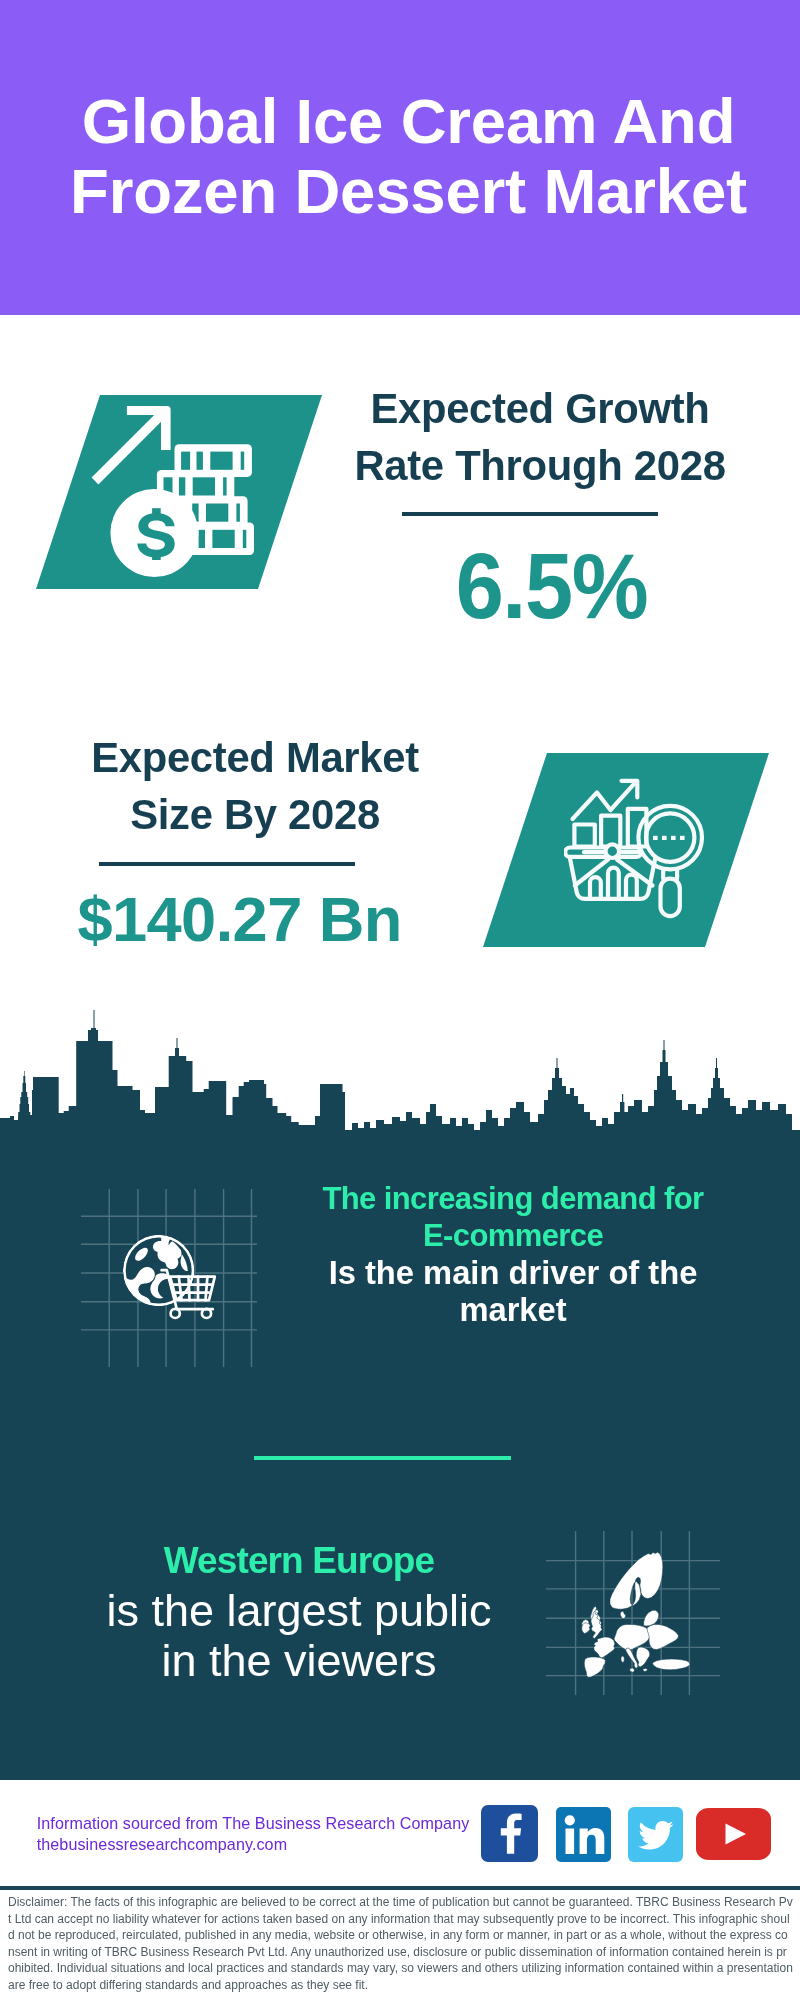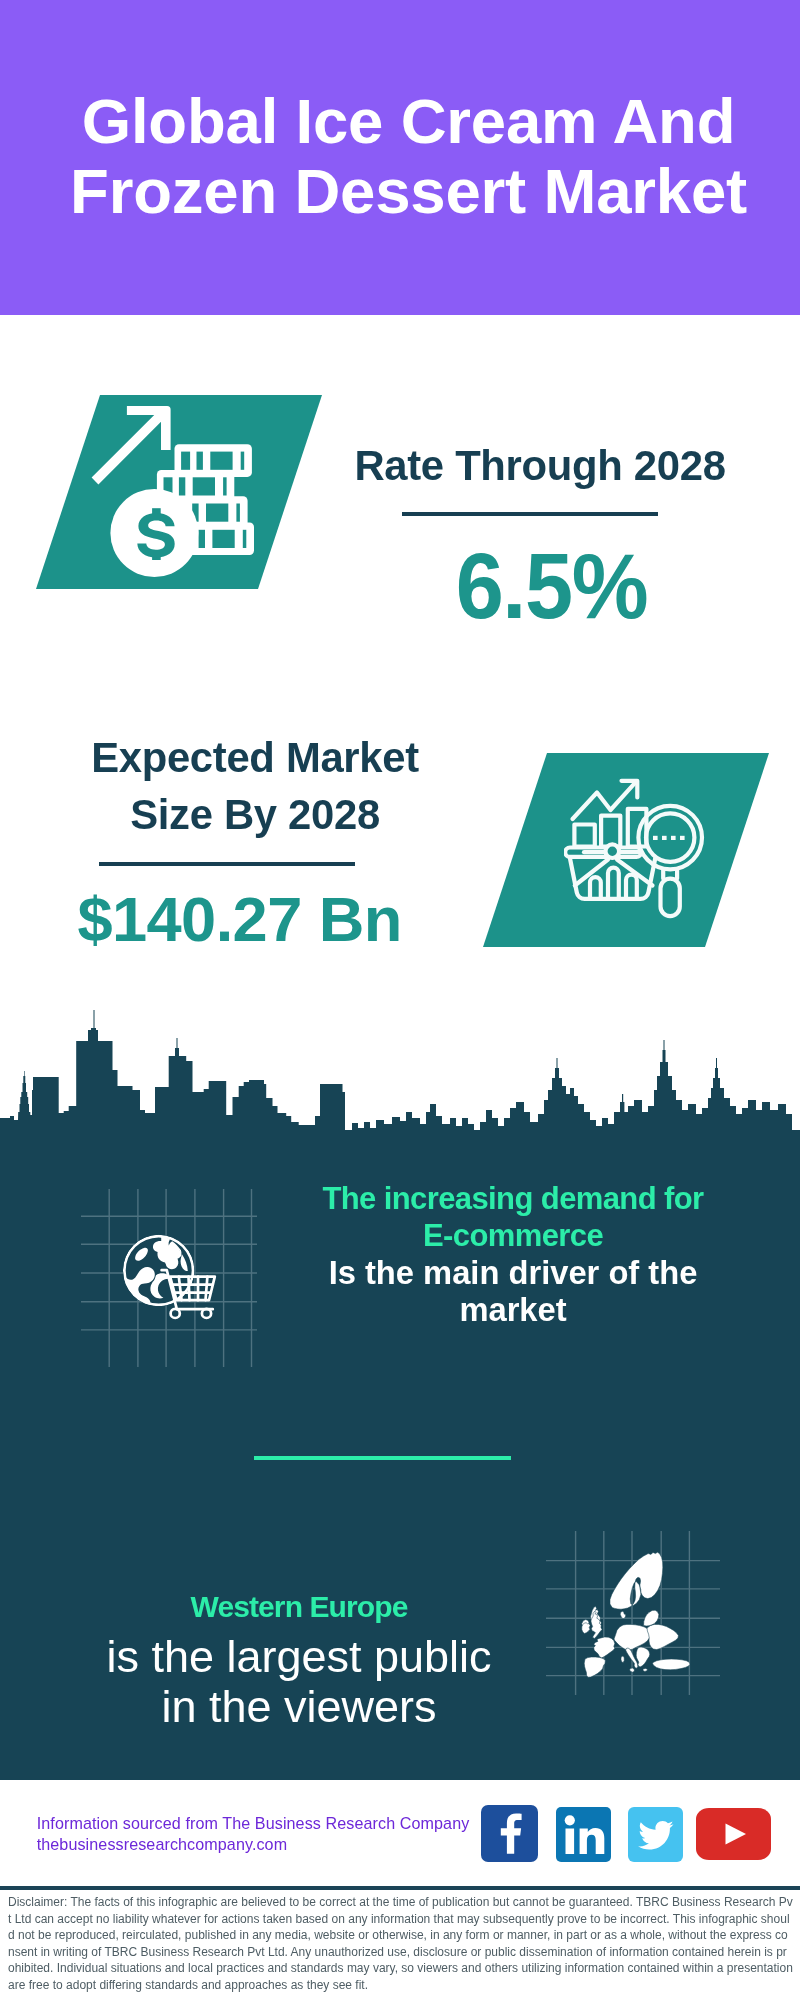--- a/index.html
+++ b/index.html
@@ -38,21 +38,21 @@
   .lower{position:absolute;left:0;top:1130px;width:800px;height:653px;background:#174455;}
   .skyline{position:absolute;left:0;top:1000px;width:800px;height:160px;display:block;}
 
   .promo{position:absolute;text-align:center;}
   .promo .hl{color:#2ceda9;font-weight:700;}
   .promo .sub{color:#ffffff;font-weight:400;}
   #promo1{left:263px;top:1181px;width:500px;}
   #promo1 .hl{font-size:31px;letter-spacing:-0.6px;line-height:36.5px;}
   #promo1 .sub{font-size:32.7px;line-height:37px;font-weight:bold;}
   #promo2{left:49px;top:1537px;width:500px;}
-  #promo2 .hl{font-size:30px;letter-spacing:-0.9px;line-height:48.8px;margin-top:46px;}
+  #promo2 .hl{font-size:37px;letter-spacing:-0.9px;line-height:48.8px;}
   #promo2 .sub{font-size:45px;line-height:50.4px;}
   .divider{position:absolute;height:4.5px;background:#2ceda9;left:254.4px;top:1455.5px;width:257px;}
   .grid1{position:absolute;left:80.7px;top:1188.6px;}
   .globeicon{position:absolute;left:122.8px;top:1234px;z-index:4;}
   .grid2{position:absolute;left:545.6px;top:1530.6px;}
   .euromap{position:absolute;left:579px;top:1546px;z-index:4;}
 
   
   .footbar{position:absolute;left:0;top:1780px;width:800px;height:106px;background:#ffffff;}
   .botrule{position:absolute;left:0;top:1886px;width:800px;height:3.5px;background:#1b4457;}
@@ -103,21 +103,21 @@
     <g fill="#1c928a">
       <rect x="67.1" y="113.2" width="8.6" height="8.0"></rect>
       <rect x="67.1" y="157.0" width="8.6" height="8.0"></rect>
       <path d="M71.4 118.0 c-10.1 0 -18.0 5.3 -18.0 13.0 c0 7.0 5.3 10.4 15.6 12.4 c8.4 1.6 10.9 3.1 10.9 6.0 c0 3.3 -3.8 5.4 -9.1 5.4 c-5.6 0 -9.2 -2.3 -9.5 -6.2 h-9.0 c0.3 8.3 7.5 13.9 18.9 13.9 c11.0 0 18.5 -5.4 18.5 -13.5 c0 -7.3 -4.9 -10.7 -16.0 -12.9 c-8.2 -1.6 -10.5 -2.9 -10.5 -5.6 c0 -2.9 3.4 -4.9 8.4 -4.9 c5.1 0 8.5 2.1 9.0 5.6 h9.0 c-0.5 -7.7 -7.4 -13.2 -18.2 -13.2 z"></path>
     </g>
   </svg>
 
   <div class="para p1"></div>
   <div class="stat" id="stat1">
     <div class="lbl">
-      <br><span>Rate Through 2028</span>
+      <span>Expected Growth</span><br><span>Rate Through 2028</span>
     </div>
     <div class="rule"></div>
     <div class="val">6.5%</div>
   </div>
 
   <svg class="icon2" width="150" height="150" viewBox="0 0 150 150">
     <g fill="none" stroke="#f4fbfa" stroke-width="4.2" stroke-linecap="round" stroke-linejoin="round">
 
       <polyline points="8.5,41 33,14.5 46.5,32 71,4.8"></polyline>
       <polyline points="57.5,2.8 73.3,2.8 73.3,19.5"></polyline>

